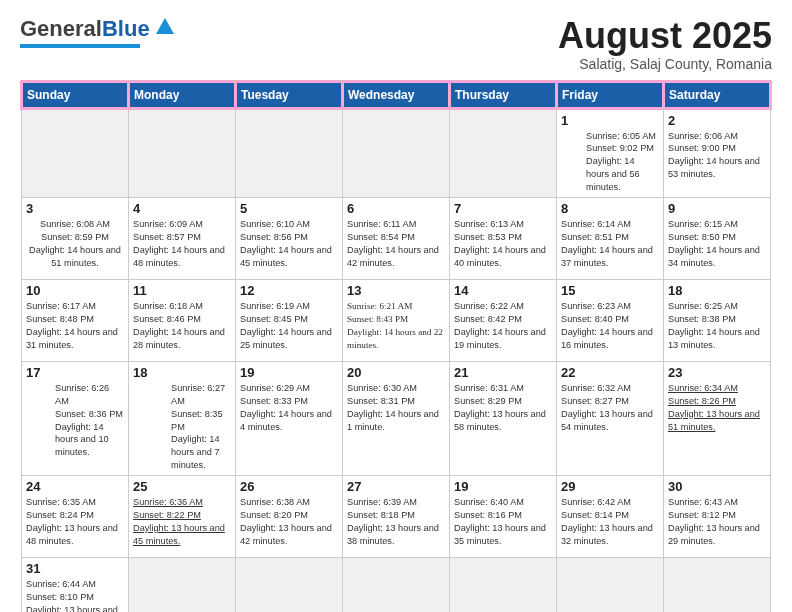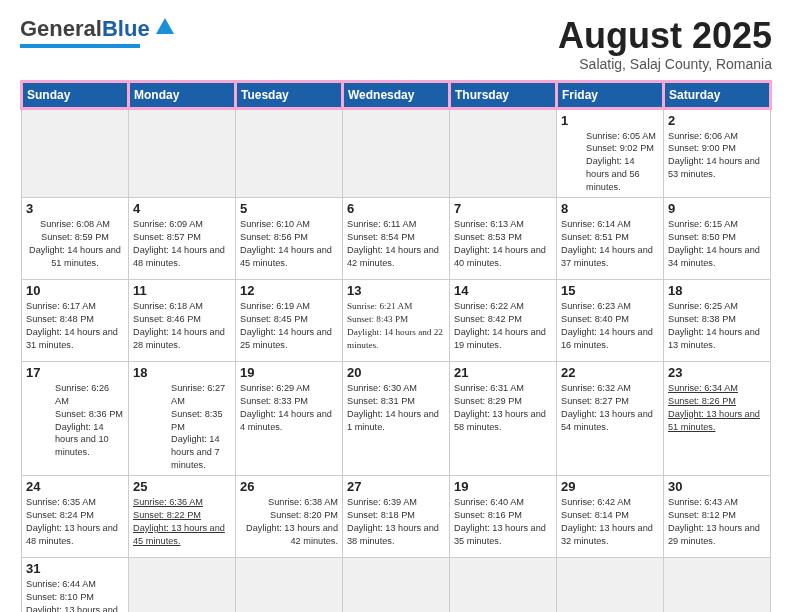--- a/index.html
+++ b/index.html
@@ -287,21 +287,21 @@
 Daylight: 13 hours and 48 minutes.</div>
           </td>
           <td>
             <span class="day-number">25</span>
             <div class="day-info" style="white-space: pre-line; text-decoration: underline;">Sunrise: 6:36 AM
 Sunset: 8:22 PM
 Daylight: 13 hours and 45 minutes.</div>
           </td>
           <td>
             <span class="day-number">26</span>
-            <div class="day-info" style="white-space: pre-line; text-align: right;">Sunrise: 6:38 AM
+            <div class="day-info" style="white-space: pre-line;">Sunrise: 6:38 AM
 Sunset: 8:20 PM
 Daylight: 13 hours and 42 minutes.</div>
           </td>
           <td>
             <span class="day-number">27</span>
             <div class="day-info" style="white-space: pre-line;">Sunrise: 6:39 AM
 Sunset: 8:18 PM
 Daylight: 13 hours and 38 minutes.</div>
           </td>
           <td>

